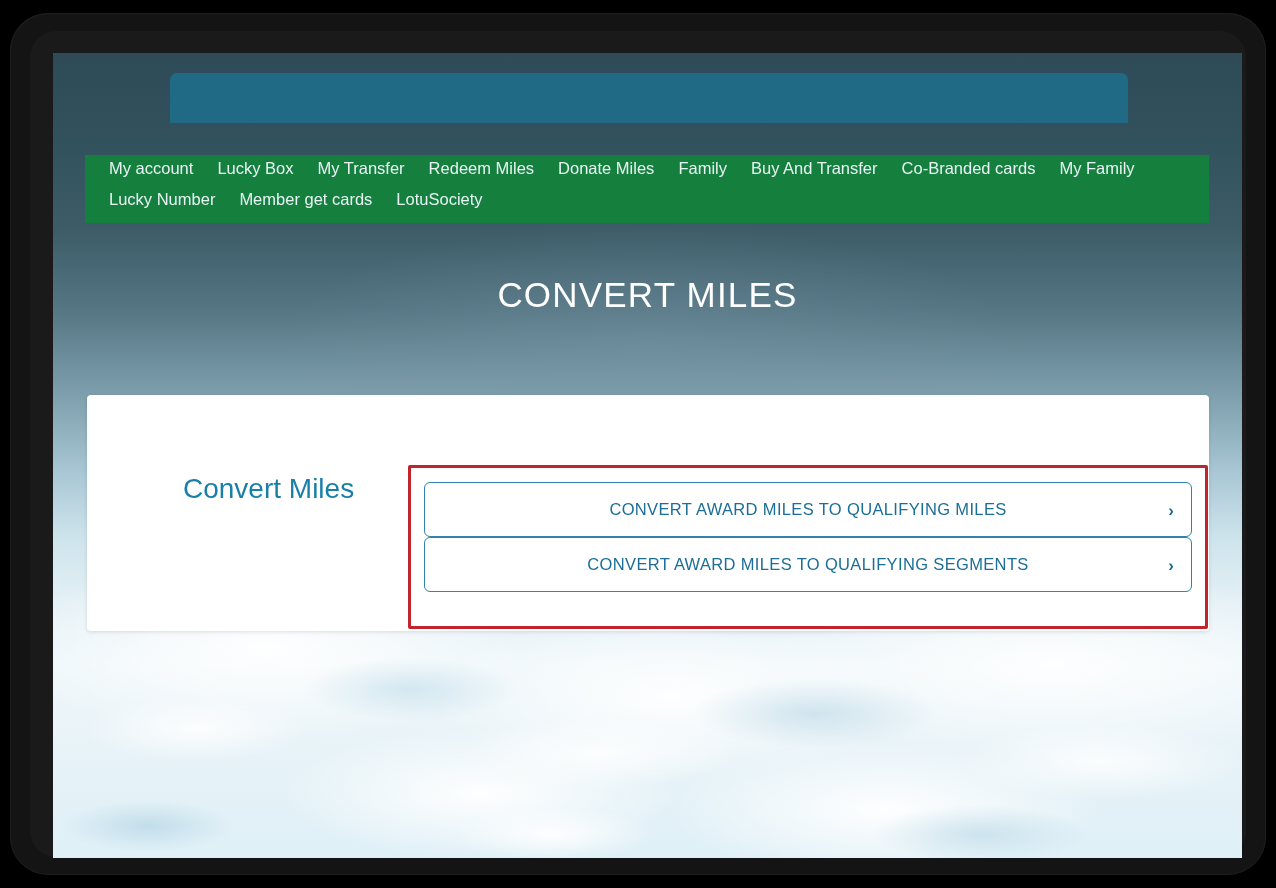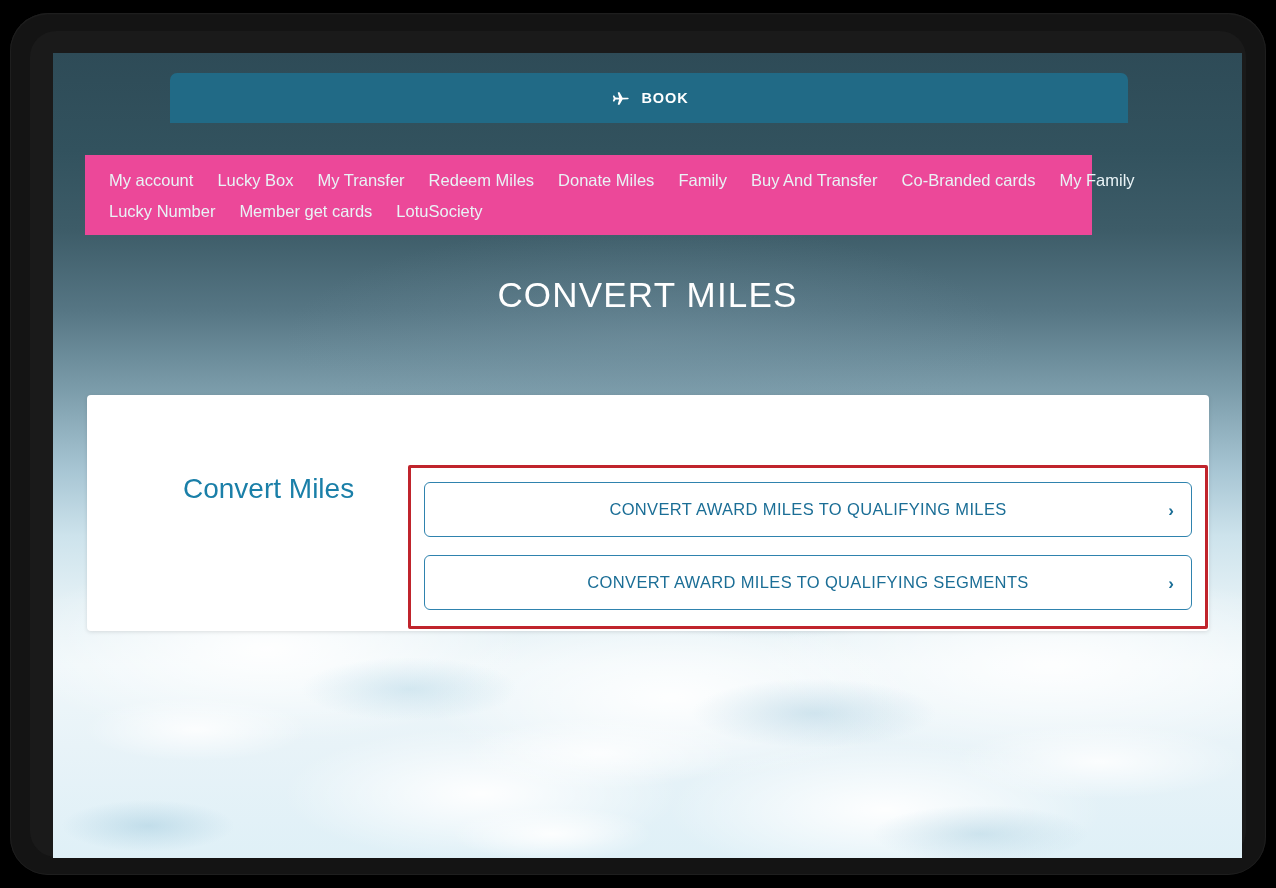--- a/index.html
+++ b/index.html
@@ -119,23 +119,23 @@
     width: 21px;
     height: 21px;
   }
   .primary-nav-item svg { display: block; }
 
   
   #account-nav {
     position: absolute;
     left: 32px;
     top: 102px;
-    width: 1007px;
-    padding: 16px 12px 14px 12px;
-    background: #ec4899;
+    width: 1124px;
+    padding: 4px 12px 14px 12px;
+    background: #15803d;
   }
   .account-nav-row {
     display: flex;
     align-items: center;
     flex-wrap: nowrap;
   }
   .account-nav-row + .account-nav-row { margin-top: 12px; align-items: flex-end; }
   .account-nav-item {
     color: #e9f3f6;
     font-size: 16.5px;
@@ -189,21 +189,20 @@
     border-radius: 2px;
   }
 
   #convert-options {
     position: absolute;
     left: 337px;
     top: 87px;
     width: 768px;
     display: flex;
     flex-direction: column;
-    gap: 18px;
   }
   .convert-option {
     position: relative;
     height: 55px;
     border: 1px solid #2f83ae;
     border-radius: 6px;
     background: #ffffff;
     display: flex;
     align-items: center;
     justify-content: center;
@@ -233,28 +232,20 @@
 <div id="device-frame">
   <div id="device-bezel-inner"></div>
 
   <div id="screen">
 
     <div id="sky-background"></div>
     <div id="sky-texture"></div>
 
     <div id="primary-nav">
 
-      <div class="primary-nav-item">
-        <span class="pn-icon">
-          <svg width="21" height="21" viewBox="0 0 24 24" fill="#ffffff">
-            <path d="M21.6 11.1c.5 0 .9.4.9.9s-.4.9-.9.9l-6.1.1-3.3 5.9c-.1.2-.3.3-.5.3h-1.3c-.3 0-.5-.3-.4-.6l1.6-5.6-4.1.1-1.3 1.9c-.1.2-.3.3-.5.3H4.9c-.3 0-.5-.3-.4-.6l.9-2.7-.9-2.7c-.1-.3.1-.6.4-.6h.8c.2 0 .4.1.5.3l1.3 1.9 4.1.1-1.6-5.6c-.1-.3.1-.6.4-.6h1.3c.2 0 .4.1.5.3l3.3 5.9 6.1.1z"></path>
-          </svg>
-        </span>
-        <span>BOOK</span>
-      </div>
 
 
 
     </div>
 
     <div id="account-nav">
       <div class="account-nav-row">
         <span class="account-nav-item">My account</span>
         <span class="account-nav-item">Lucky Box</span>
         <span class="account-nav-item">My Transfer</span>

